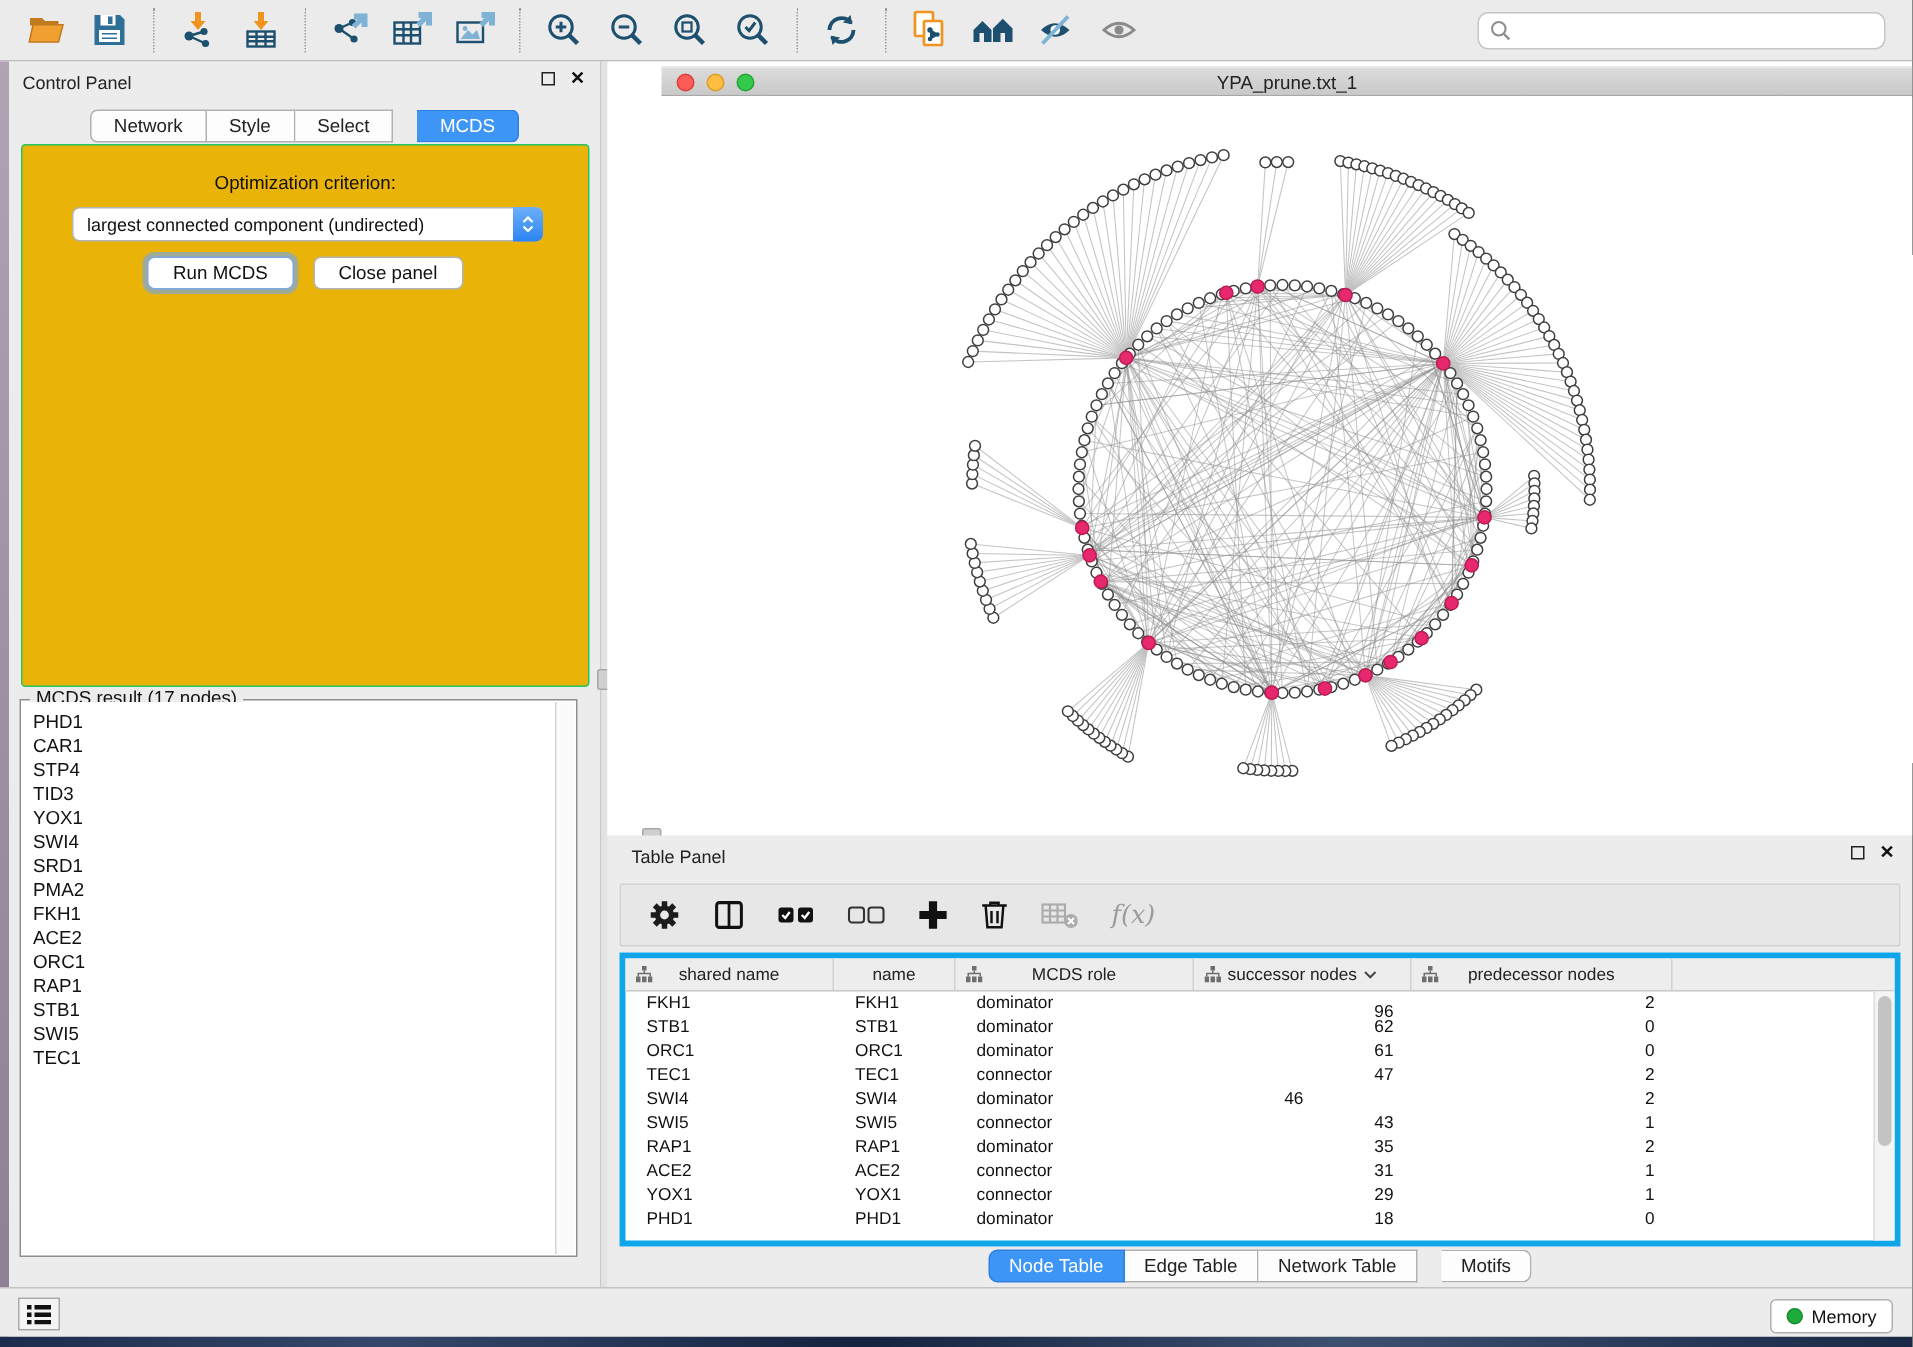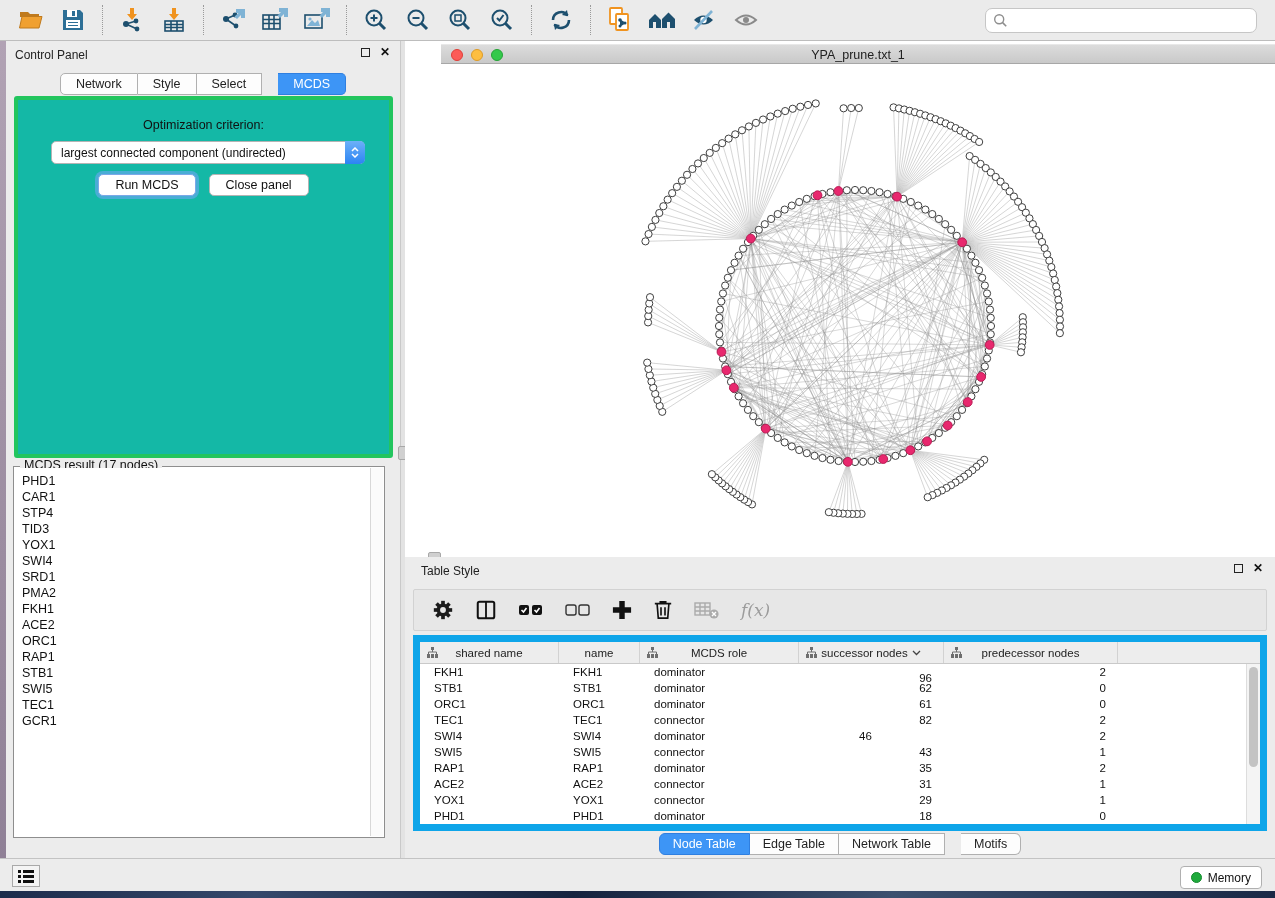--- a/index.html
+++ b/index.html
@@ -25,22 +25,22 @@
   .panel-title{position:absolute;left:9px;top:7px;font-size:12px;color:#222;}
   .panel-icons{position:absolute;right:10px;top:7px;display:flex;gap:10px;align-items:center;}
   .float-ic{width:9px;height:9px;border:1.6px solid #222;display:inline-block;}
   .close-ic{font-size:12px;font-weight:700;color:#111;line-height:9px;}
   .cp-tabs{position:absolute;left:0;right:0;top:32px;display:flex;justify-content:center;}
   .seg{border:1px solid #b0b0b0;border-left:none;background:#fdfdfd;color:#222;font-size:12.5px;
        padding:3px 15px;cursor:default;}
   .seg:first-child{border-left:1px solid #b0b0b0;border-radius:5px 0 0 5px;}
   .seg:last-child{border-radius:0 5px 5px 0;margin-left:16px;}
   .seg.active{background:#3d95f6;border-color:#2f7fe0;color:#fff;}
-  .cp-inner{position:absolute;left:8px;top:55px;width:379px;height:362px;background:#14b8a6;
-            border:4px solid #22c55e;border-radius:3px;}
+  .cp-inner{position:absolute;left:8px;top:55px;width:379px;height:362px;background:#eab308;
+            border:1px solid #22c55e;border-radius:3px;}
   .opt-label{position:absolute;left:0;right:0;top:18px;text-align:center;font-size:12.5px;color:#111;}
   .dropdown{position:absolute;left:33px;top:41px;width:314px;height:23px;background:#fff;border:1px solid #b4b4b4;
             border-radius:5px;display:flex;align-items:center;font-size:12px;}
   .dropdown .dd-text{flex:1;padding-left:9px;white-space:nowrap;overflow:hidden;}
   .dd-step{width:20px;height:23px;margin:-1px -1px -1px 0;border-radius:0 5px 5px 0;
            background:linear-gradient(180deg,#6cb0f8,#2c84f3);display:flex;flex-direction:column;
            align-items:center;justify-content:center;gap:1px;}
   .dd-step svg{display:block;}
   .btn-row{position:absolute;left:0;right:0;top:74px;display:flex;justify-content:center;gap:13px;}
   .mac-btn{background:#fff;border:1px solid #b4b4b4;border-radius:5px;font:12.5px "Liberation Sans",sans-serif;
@@ -63,21 +63,21 @@
   .light{width:12px;height:12px;border-radius:50%;}
   .net-title{position:absolute;left:0;right:0;top:3px;text-align:center;font-size:12.5px;color:#222;}
   .net-canvas{position:absolute;left:0;top:24px;right:0;bottom:0;background:#fff;}
   .hsplit-grip{position:absolute;left:428px;top:552px;width:13px;height:8px;background:#cfcfcf;border:1px solid #a8a8a8;border-radius:2px;}
   
   .tpanel{position:absolute;left:405px;top:557px;width:870px;height:301px;background:#ececec;}
   .tp-toolbar{position:absolute;left:8px;top:32px;width:854px;height:42px;background:#e7e7e7;
               border:1px solid #d2d2d2;border-radius:2px;display:flex;align-items:center;gap:21px;padding-left:18px;}
   .tp-ic{display:flex;align-items:center;justify-content:center;}
   .fx{font-family:"DejaVu Serif",serif;font-style:italic;font-size:17px;color:#9b9b9b;}
-  .ttable{position:absolute;left:8px;top:78px;width:854px;height:196px;background:#fff;border:7px solid #0ea5e9;}
+  .ttable{position:absolute;left:8px;top:78px;width:854px;height:196px;background:#fff;border:4px solid #0ea5e9;}
   .thead{display:flex;height:22px;background:#ededed;border-bottom:1px solid #c9c9c9;font-size:11.5px;color:#222;}
   .th{position:relative;display:flex;align-items:center;justify-content:center;border-right:1px solid #d2d2d2;gap:4px;}
   .th .tree{position:absolute;left:7px;top:5px;}
   .tbody{position:absolute;left:0;top:22px;right:14px;bottom:0;overflow:hidden;}
   .trow{display:flex;height:16px;font-size:11.5px;align-items:center;}
   .td{white-space:nowrap;overflow:hidden;}
   .td.l{text-align:left;padding-left:14px;}
   .td.r{text-align:right;padding-right:12px;}
   .tscroll{position:absolute;right:0;top:22px;bottom:0;width:14px;background:#f4f4f4;border-left:1px solid #ddd;}
   .tthumb{position:absolute;left:2px;top:3px;width:9px;height:100px;background:#c3c3c3;border-radius:5px;}
@@ -292,21 +292,20 @@
           <div>SWI4</div>
           <div>SRD1</div>
           <div>PMA2</div>
           <div>FKH1</div>
           <div>ACE2</div>
           <div>ORC1</div>
           <div>RAP1</div>
           <div>STB1</div>
           <div>SWI5</div>
           <div>TEC1</div>
-          <div>GCR1</div>
         </div>
       <div class="gb-scroll"></div>
     </div>
   </div>
 
   <div class="vsplit">
       <div class="grip"></div>
     </div>
 
   <div class="netwin">
@@ -990,21 +989,21 @@
           <circle cx="328.82311271038196" cy="322.74270796457836" r="4.4" fill="#e8286e" stroke="#bb1c55" stroke-width="1"></circle>
           <circle cx="321.4094737184929" cy="305.27726900617336" r="4.4" fill="#e8286e" stroke="#bb1c55" stroke-width="1"></circle>
           <circle cx="316.4987030511177" cy="286.95002337121014" r="4.4" fill="#e8286e" stroke="#bb1c55" stroke-width="1"></circle>
         </svg>
     </div>
   </div>
   <div class="hsplit-grip"></div>
 
   <div class="tpanel">
     <div class="panel-head">
-      <span class="panel-title" style="left:16px;">Table Style</span>
+      <span class="panel-title" style="left:16px;">Table Panel</span>
       <span class="panel-icons" style="right:12px;">
         <span class="float-ic"></span>
         <span class="close-ic">✕</span>
       </span>
     </div>
     <div class="tp-toolbar">
       <span class="tp-ic">
         <svg width="22" height="22" viewBox="0 0 24 24">
             <g fill="#1c1c1c">
               <rect x="10" y="2" width="4" height="20"></rect>
@@ -1135,21 +1134,21 @@
             <div class="td l" style="width: 139px;">ORC1</div>
             <div class="td l" style="width: 81px;">ORC1</div>
             <div class="td l" style="width: 159px;">dominator</div>
             <div class="td r" style="width: 145px; text-align: right;">61</div>
             <div class="td r" style="width: 174px;">0</div>
           </div>
           <div class="trow">
             <div class="td l" style="width: 139px;">TEC1</div>
             <div class="td l" style="width: 81px;">TEC1</div>
             <div class="td l" style="width: 159px;">connector</div>
-            <div class="td r" style="width: 145px;">82</div>
+            <div class="td r" style="width: 145px;">47</div>
             <div class="td r" style="width: 174px;">2</div>
           </div>
           <div class="trow">
             <div class="td l" style="width: 139px;">SWI4</div>
             <div class="td l" style="width: 81px;">SWI4</div>
             <div class="td l" style="width: 159px;">dominator</div>
             <div class="td r" style="width: 145px; text-align: center;">46</div>
             <div class="td r" style="width: 174px;">2</div>
           </div>
           <div class="trow">

